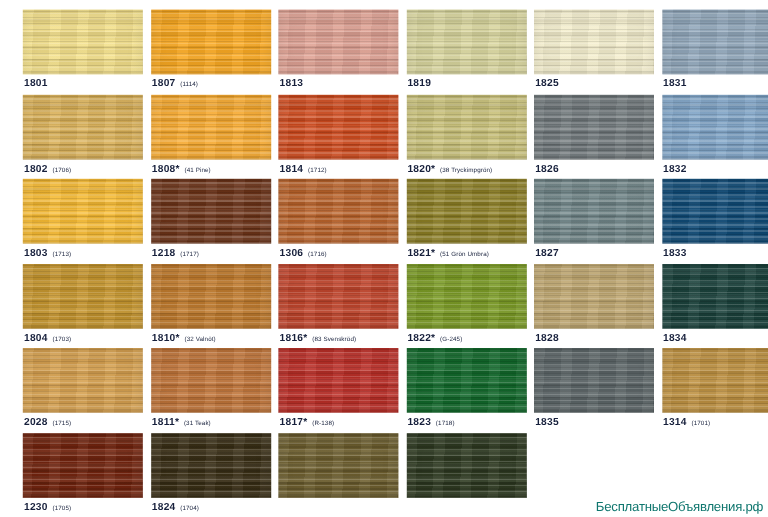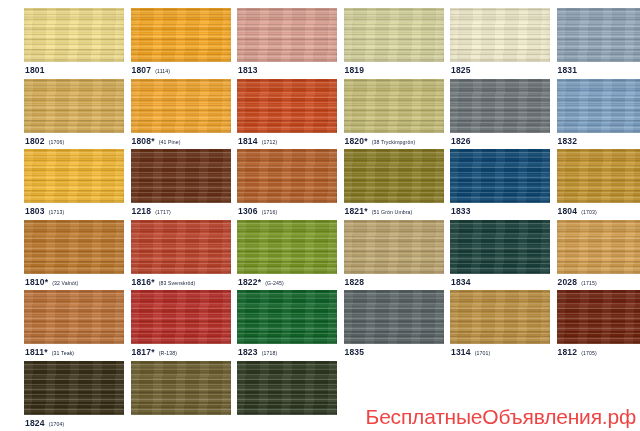--- a/index.html
+++ b/index.html
@@ -5,23 +5,22 @@
   html,body{margin:0;padding:0;background:#ffffff;}
   body{
     width:640px;height:431px;overflow:hidden;position:relative;
     font-family:"Liberation Sans", sans-serif;
   }
   #chart{
     position:absolute;inset:0;
     display:grid;
     grid-template-columns:repeat(6,106.5px);
     grid-template-rows:repeat(6,70.5px);
-    padding:3px 0 0 2px;
+    padding:3px 0 0 19px;
     box-sizing:border-box;
-    margin-left:22px;
   }
   .cell{position:relative;}
   .swatch{
     position:absolute;left:0;top:5px;
     width:100px;height:54px;
     background-color:#ccc;
     background-image:
       repeating-linear-gradient(0deg,
         rgba(255,255,255,.17) 0px,
         rgba(255,255,255,.17) 1px,
@@ -52,21 +51,21 @@
   .code{
     font-size:8.5px;font-weight:bold;color:#17203c;
     letter-spacing:.2px;
   }
   .alt{
     font-size:5.2px;color:#17203c;font-weight:normal;
     margin-left:4px;letter-spacing:.1px;
   }
   #watermark{
     position:absolute;right:4px;bottom:2px;
-    font-size:21px;color:#ef4444;
+    font-size:11px;color:#0f766e;
     font-family:"Liberation Sans", sans-serif;
     letter-spacing:-.2px;white-space:nowrap;
     text-shadow:0 1px 0 rgba(255,255,255,.85);
   }
 </style>
 </head>
 <body>
 
 <div id="chart">
     <div class="cell">
@@ -127,20 +126,24 @@
     </div>
     <div class="cell">
       <div class="swatch" style="background-color: rgb(185, 98, 42);"></div>
       <div class="lbl"><span class="code">1306</span><span class="alt">(1716)</span></div>
     </div>
     <div class="cell">
       <div class="swatch" style="background-color: rgb(139, 125, 36);"></div>
       <div class="lbl"><span class="code">1821*</span><span class="alt">(51 Grön Umbra)</span></div>
     </div>
     <div class="cell">
+      <div class="swatch" style="background-color: rgb(109, 130, 133);"></div>
+      <div class="lbl"><span class="code">1827</span></div>
+    </div>
+    <div class="cell">
       <div class="swatch" style="background-color: rgb(15, 74, 118);"></div>
       <div class="lbl"><span class="code">1833</span></div>
     </div>
     <div class="cell">
       <div class="swatch" style="background-color: rgb(198, 150, 47);"></div>
       <div class="lbl"><span class="code">1804</span><span class="alt">(1703)</span></div>
     </div>
     <div class="cell">
       <div class="swatch" style="background-color: rgb(192, 123, 46);"></div>
       <div class="lbl"><span class="code">1810*</span><span class="alt">(32 Valnöt)</span></div>
@@ -180,21 +183,21 @@
     <div class="cell">
       <div class="swatch" style="background-color: rgb(93, 102, 104);"></div>
       <div class="lbl"><span class="code">1835</span></div>
     </div>
     <div class="cell">
       <div class="swatch" style="background-color: rgb(191, 146, 67);"></div>
       <div class="lbl"><span class="code">1314</span><span class="alt">(1701)</span></div>
     </div>
     <div class="cell">
       <div class="swatch" style="background-color: rgb(116, 37, 15);"></div>
-      <div class="lbl"><span class="code">1812</span><span class="alt">(1705)</span></div>
+      <div class="lbl"><span class="code">1230</span><span class="alt">(1705)</span></div>
     </div>
     <div class="cell">
       <div class="swatch" style="background-color: rgb(59, 48, 23);"></div>
       <div class="lbl"><span class="code">1824</span><span class="alt">(1704)</span></div>
     </div>
     <div class="cell">
       <div class="swatch" style="background-color: rgb(111, 96, 48);"></div>
     </div>
     <div class="cell">
       <div class="swatch" style="background-color: rgb(47, 59, 34);"></div>

